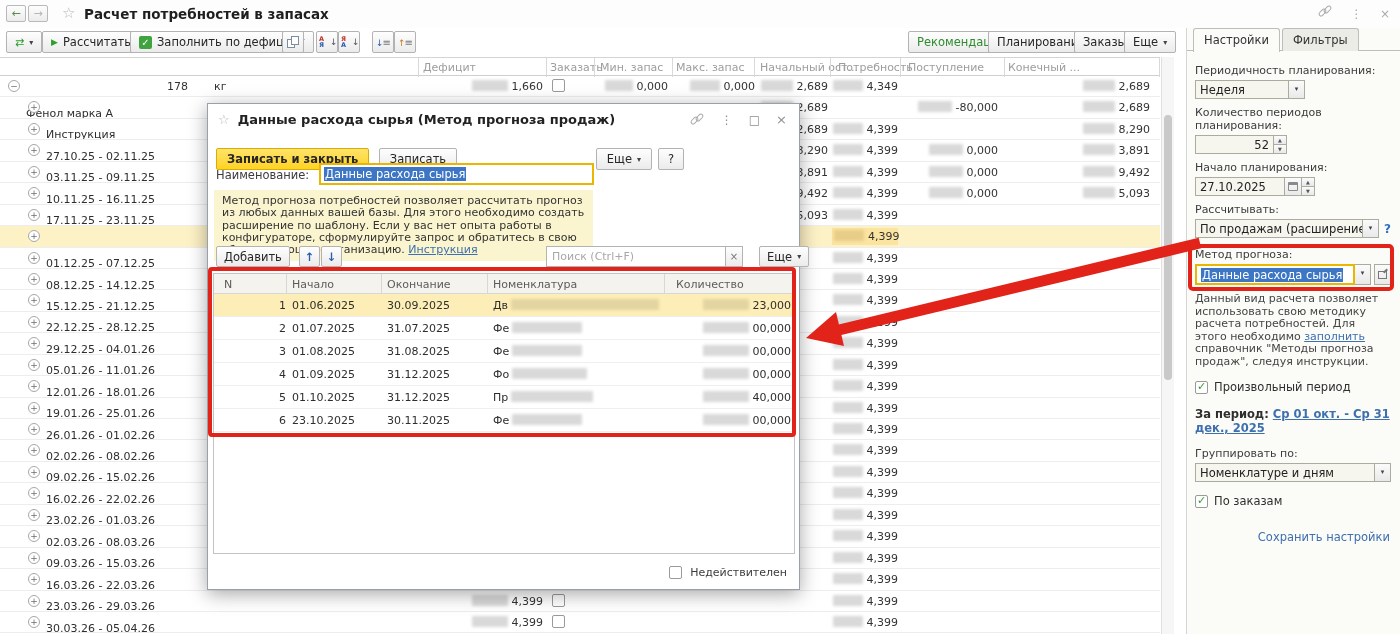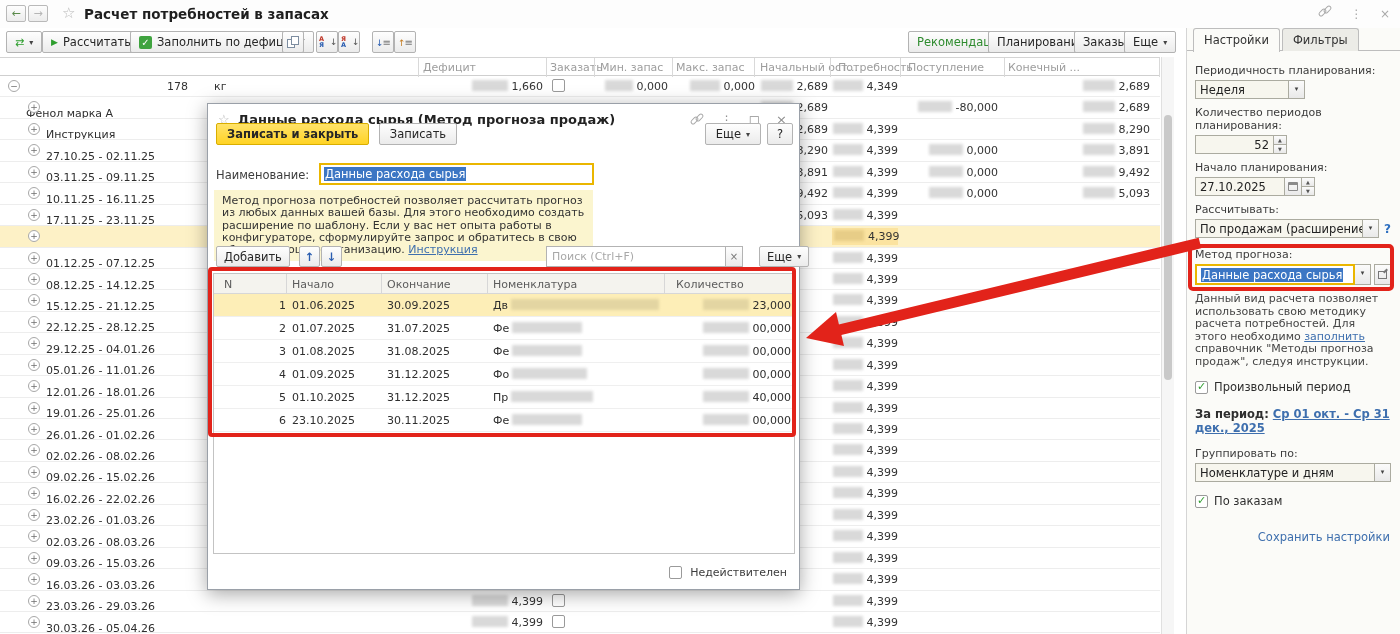--- a/index.html
+++ b/index.html
@@ -108,21 +108,21 @@
   
   .dialog { position:absolute; left:207px; top:103px; width:593px; height:487px; background:#fff; z-index:30;
             border:1px solid #9aa0a8; box-shadow:0 4px 18px rgba(0,0,0,.35); }
   .dlg-title { position:absolute; left:10px; top:8px; font-size:13px; font-weight:bold; color:#222; }
   .dlg-title .star { position:static; margin-right:8px; font-size:13px; color:#b9b9b9; font-weight:normal; }
   .dlg-icons { position:absolute; right:12px; top:8px; color:#8f8f8f; display:flex; gap:16px; align-items:center; }
   .dlg-icons span { font-size:12px; }
   .btn { display:inline-flex; align-items:center; gap:5px; height:22px; border:1px solid #b3b3b3; border-radius:2px;
          background:linear-gradient(#fefefe,#ebebeb); font-size:11.5px; padding:0 10px; color:#262626; }
   .btn-yellow { background:linear-gradient(#ffe36a,#ffd324); border-color:#d9ae00; font-weight:bold; }
-  .dlg-btnrow { position:absolute; left:8px; top:19px; width:577px; }
+  .dlg-btnrow { position:absolute; left:8px; top:44px; width:468px; }
   .dlg-btnrow .right { position:absolute; right:0; top:0; display:flex; gap:6px; }
   .dlg-name-label { position:absolute; left:8px; top:64px; font-size:11.5px; color:#3c3c3c; }
   .dlg-name-input { position:absolute; left:111px; top:59px; width:275px; height:22px; border:2px solid #eab600;
                     background:#fff; font-size:11.5px; padding:2px 3px; white-space:nowrap; }
   .dlg-info { position:absolute; left:6px; top:86px; width:379px; background:#fbf5cf; padding:5px 8px;
               font-size:11px; line-height:12.3px; color:#333; }
   .dlg-toolbar { position:absolute; left:0; top:142px; width:593px; height:24px; }
   .mini { height:21px; padding:0 7px; }
   .arrow-up { color:#2a5db0; font-weight:bold; }
   .arrow-dn { color:#2a5db0; font-weight:bold; }
@@ -357,21 +357,21 @@
         <span class="lbl" style="left: 46px;">02.03.26 - 08.03.26</span>
         <span class="cell num need-c" style="left: 832px; width: 66px;"><span class="blur" style="width: 30px;"></span>4,399</span>
       </div>
       <div class="mrow">
         <span class="exp" style="left: 28px;">+</span>
         <span class="lbl" style="left: 46px;">09.03.26 - 15.03.26</span>
         <span class="cell num need-c" style="left: 832px; width: 66px;"><span class="blur" style="width: 30px;"></span>4,399</span>
       </div>
       <div class="mrow">
         <span class="exp" style="left: 28px;">+</span>
-        <span class="lbl" style="left: 46px;">16.03.26 - 03.03.26</span>
+        <span class="lbl" style="left: 46px;">16.03.26 - 22.03.26</span>
         <span class="cell num need-c" style="left: 832px; width: 66px;"><span class="blur" style="width: 30px;"></span>4,399</span>
       </div>
       <div class="mrow">
         <span class="exp" style="left: 28px;">+</span>
         <span class="lbl" style="left: 46px;">23.03.26 - 29.03.26</span>
         <span class="cell num need-c" style="left: 832px; width: 66px;"><span class="blur" style="width: 30px;"></span>4,399</span>
       </div>
       <div class="mrow">
         <span class="exp" style="left: 28px;">+</span>
         <span class="lbl" style="left: 46px;">30.03.26 - 05.04.26</span>

